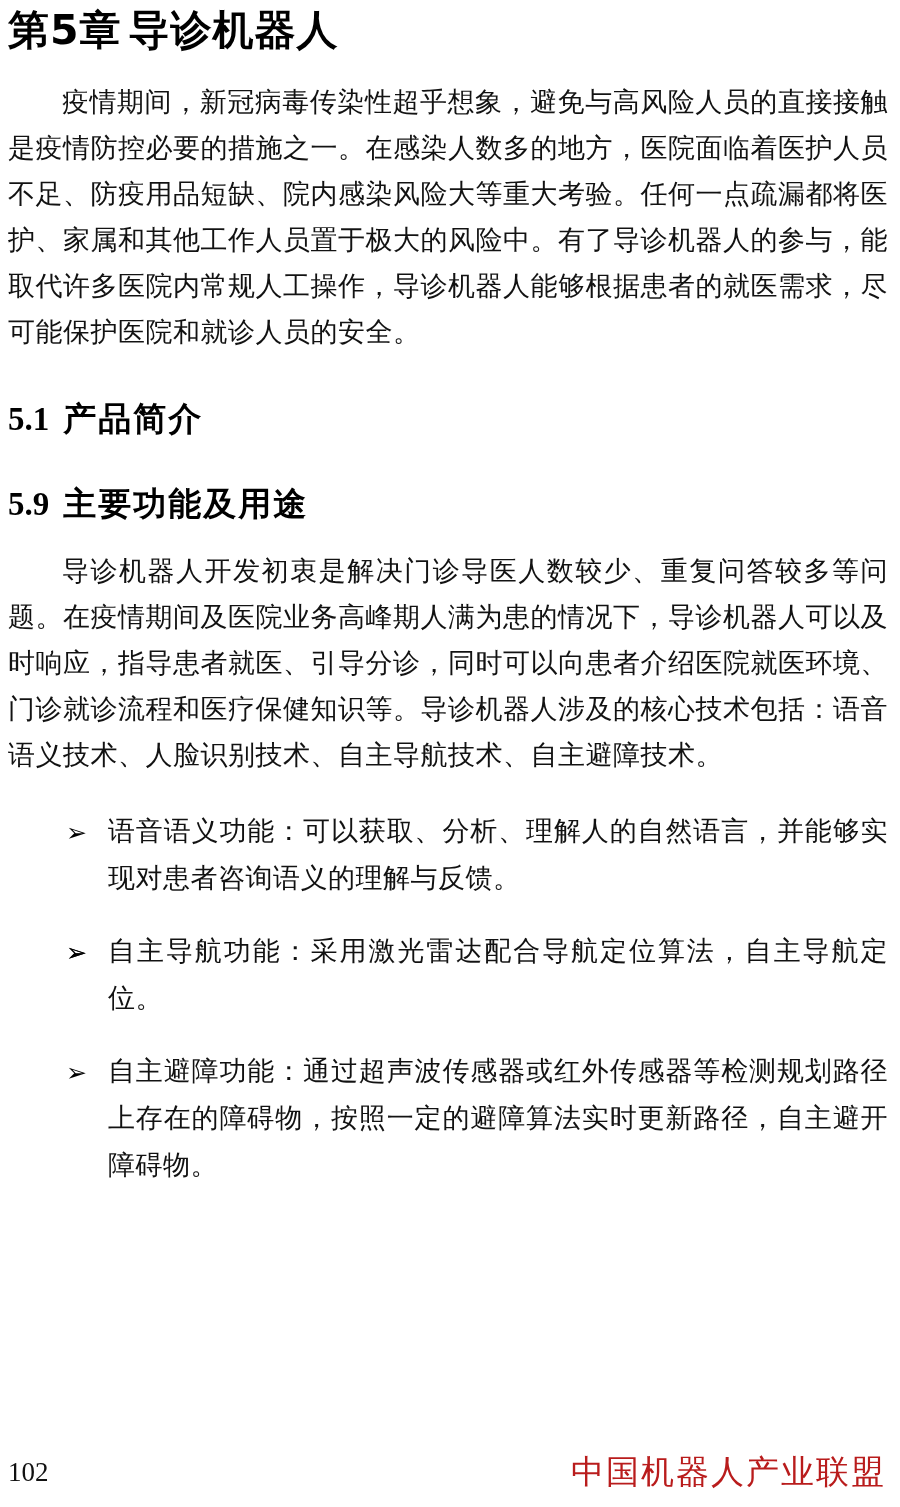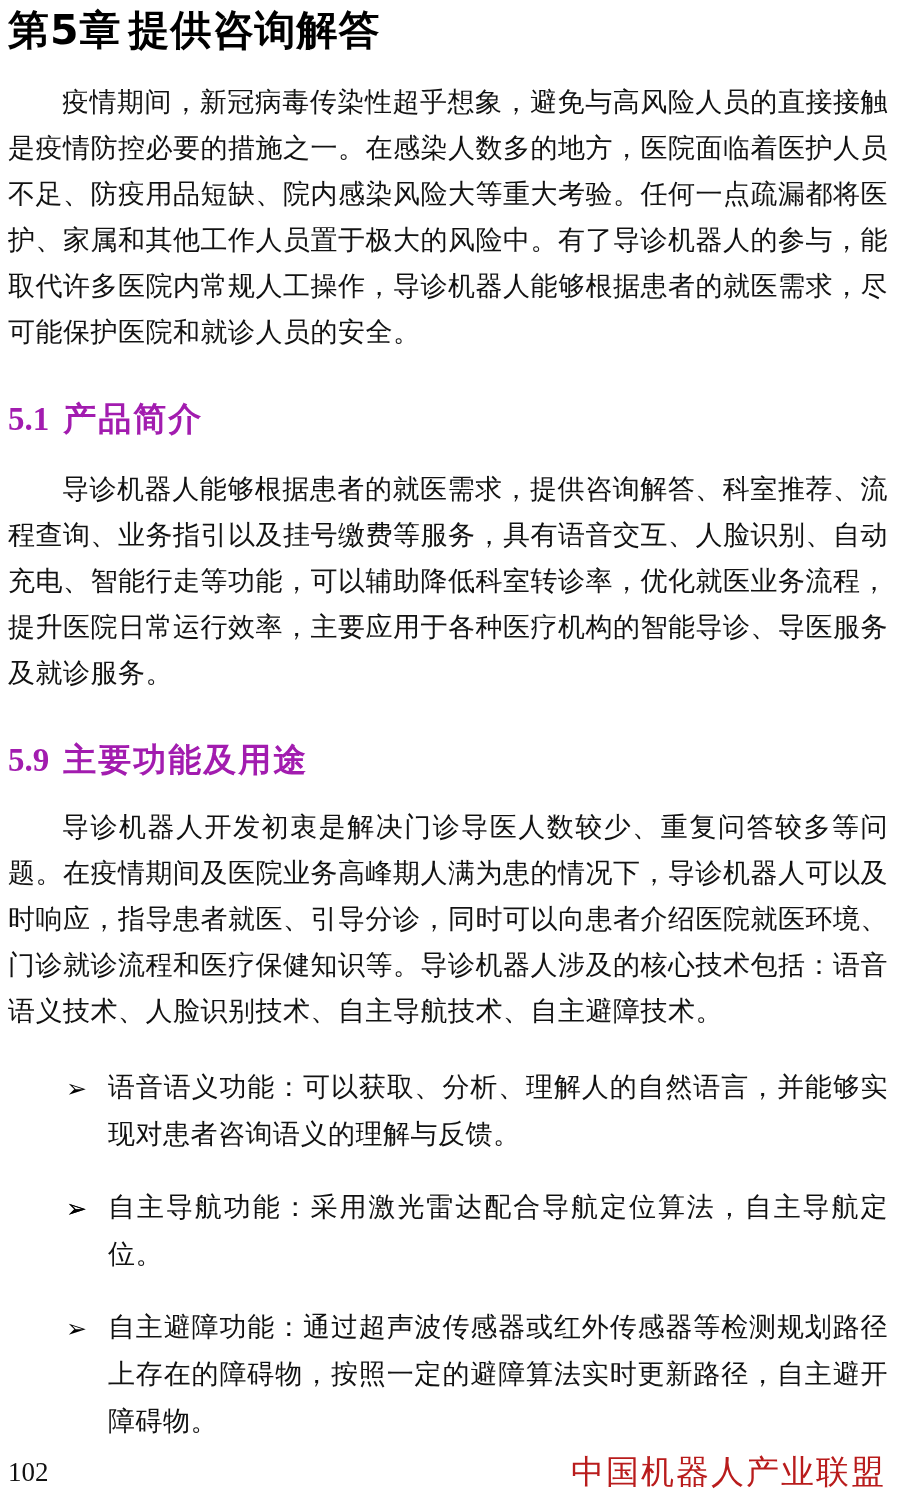--- a/index.html
+++ b/index.html
@@ -25,21 +25,21 @@
     font-size: 41px;
     line-height: 1.2;
     color: #000;
     letter-spacing: 1px;
   }
   .chapter-title .chap-num { margin-right: 7px; }
   .section-heading {
     margin: 44px 0 0 0;
     font-size: 33px;
     font-weight: bold;
-    color: #a21caf;
+    color: #000000;
     line-height: 1.2;
   }
   .section-heading .sec-num {
     font-family: "Liberation Serif", "DejaVu Serif", serif;
     margin-right: 14px;
   }
   .section-heading .sec-title {
     font-family: "DejaVu Sans", "Liberation Sans", sans-serif;
     letter-spacing: 2px;
   }
@@ -84,30 +84,29 @@
   }
   .page-number { font-size: 27px; color: #111; }
   .footer-org  { font-size: 33px; color: #b91c1c; letter-spacing: 2px; }
 </style>
 </head>
 <body>
 
 <div class="page">
 
   <h1 class="chapter-title">
-    <span class="chap-num">第5章</span><span>提供咨询解答</span>
+    <span class="chap-num">第5章</span><span>导诊机器人</span>
   </h1>
 
   <p class="body-para">疫情期间，新冠病毒传染性超乎想象，避免与高风险人员的直接接触是疫情防控必要的措施之一。在感染人数多的地方，医院面临着医护人员不足、防疫用品短缺、院内感染风险大等重大考验。任何一点疏漏都将医护、家属和其他工作人员置于极大的风险中。有了导诊机器人的参与，能取代许多医院内常规人工操作，导诊机器人能够根据患者的就医需求，尽可能保护医院和就诊人员的安全。</p>
 
   <h2 class="section-heading">
     <span class="sec-num">5.1</span><span class="sec-title">产品简介</span>
   </h2>
 
-  <p class="body-para tight-top">导诊机器人能够根据患者的就医需求，提供咨询解答、科室推荐、流程查询、业务指引以及挂号缴费等服务，具有语音交互、人脸识别、自动充电、智能行走等功能，可以辅助降低科室转诊率，优化就医业务流程，提升医院日常运行效率，主要应用于各种医疗机构的智能导诊、导医服务及就诊服务。</p>
 
   <h2 class="section-heading">
     <span class="sec-num">5.9</span><span class="sec-title">主要功能及用途</span>
   </h2>
 
   <p class="body-para">导诊机器人开发初衷是解决门诊导医人数较少、重复问答较多等问题。在疫情期间及医院业务高峰期人满为患的情况下，导诊机器人可以及时响应，指导患者就医、引导分诊，同时可以向患者介绍医院就医环境、门诊就诊流程和医疗保健知识等。导诊机器人涉及的核心技术包括：语音语义技术、人脸识别技术、自主导航技术、自主避障技术。</p>
 
   <ul class="feature-list">
     <li>
       <span class="bullet-marker">➢</span>

